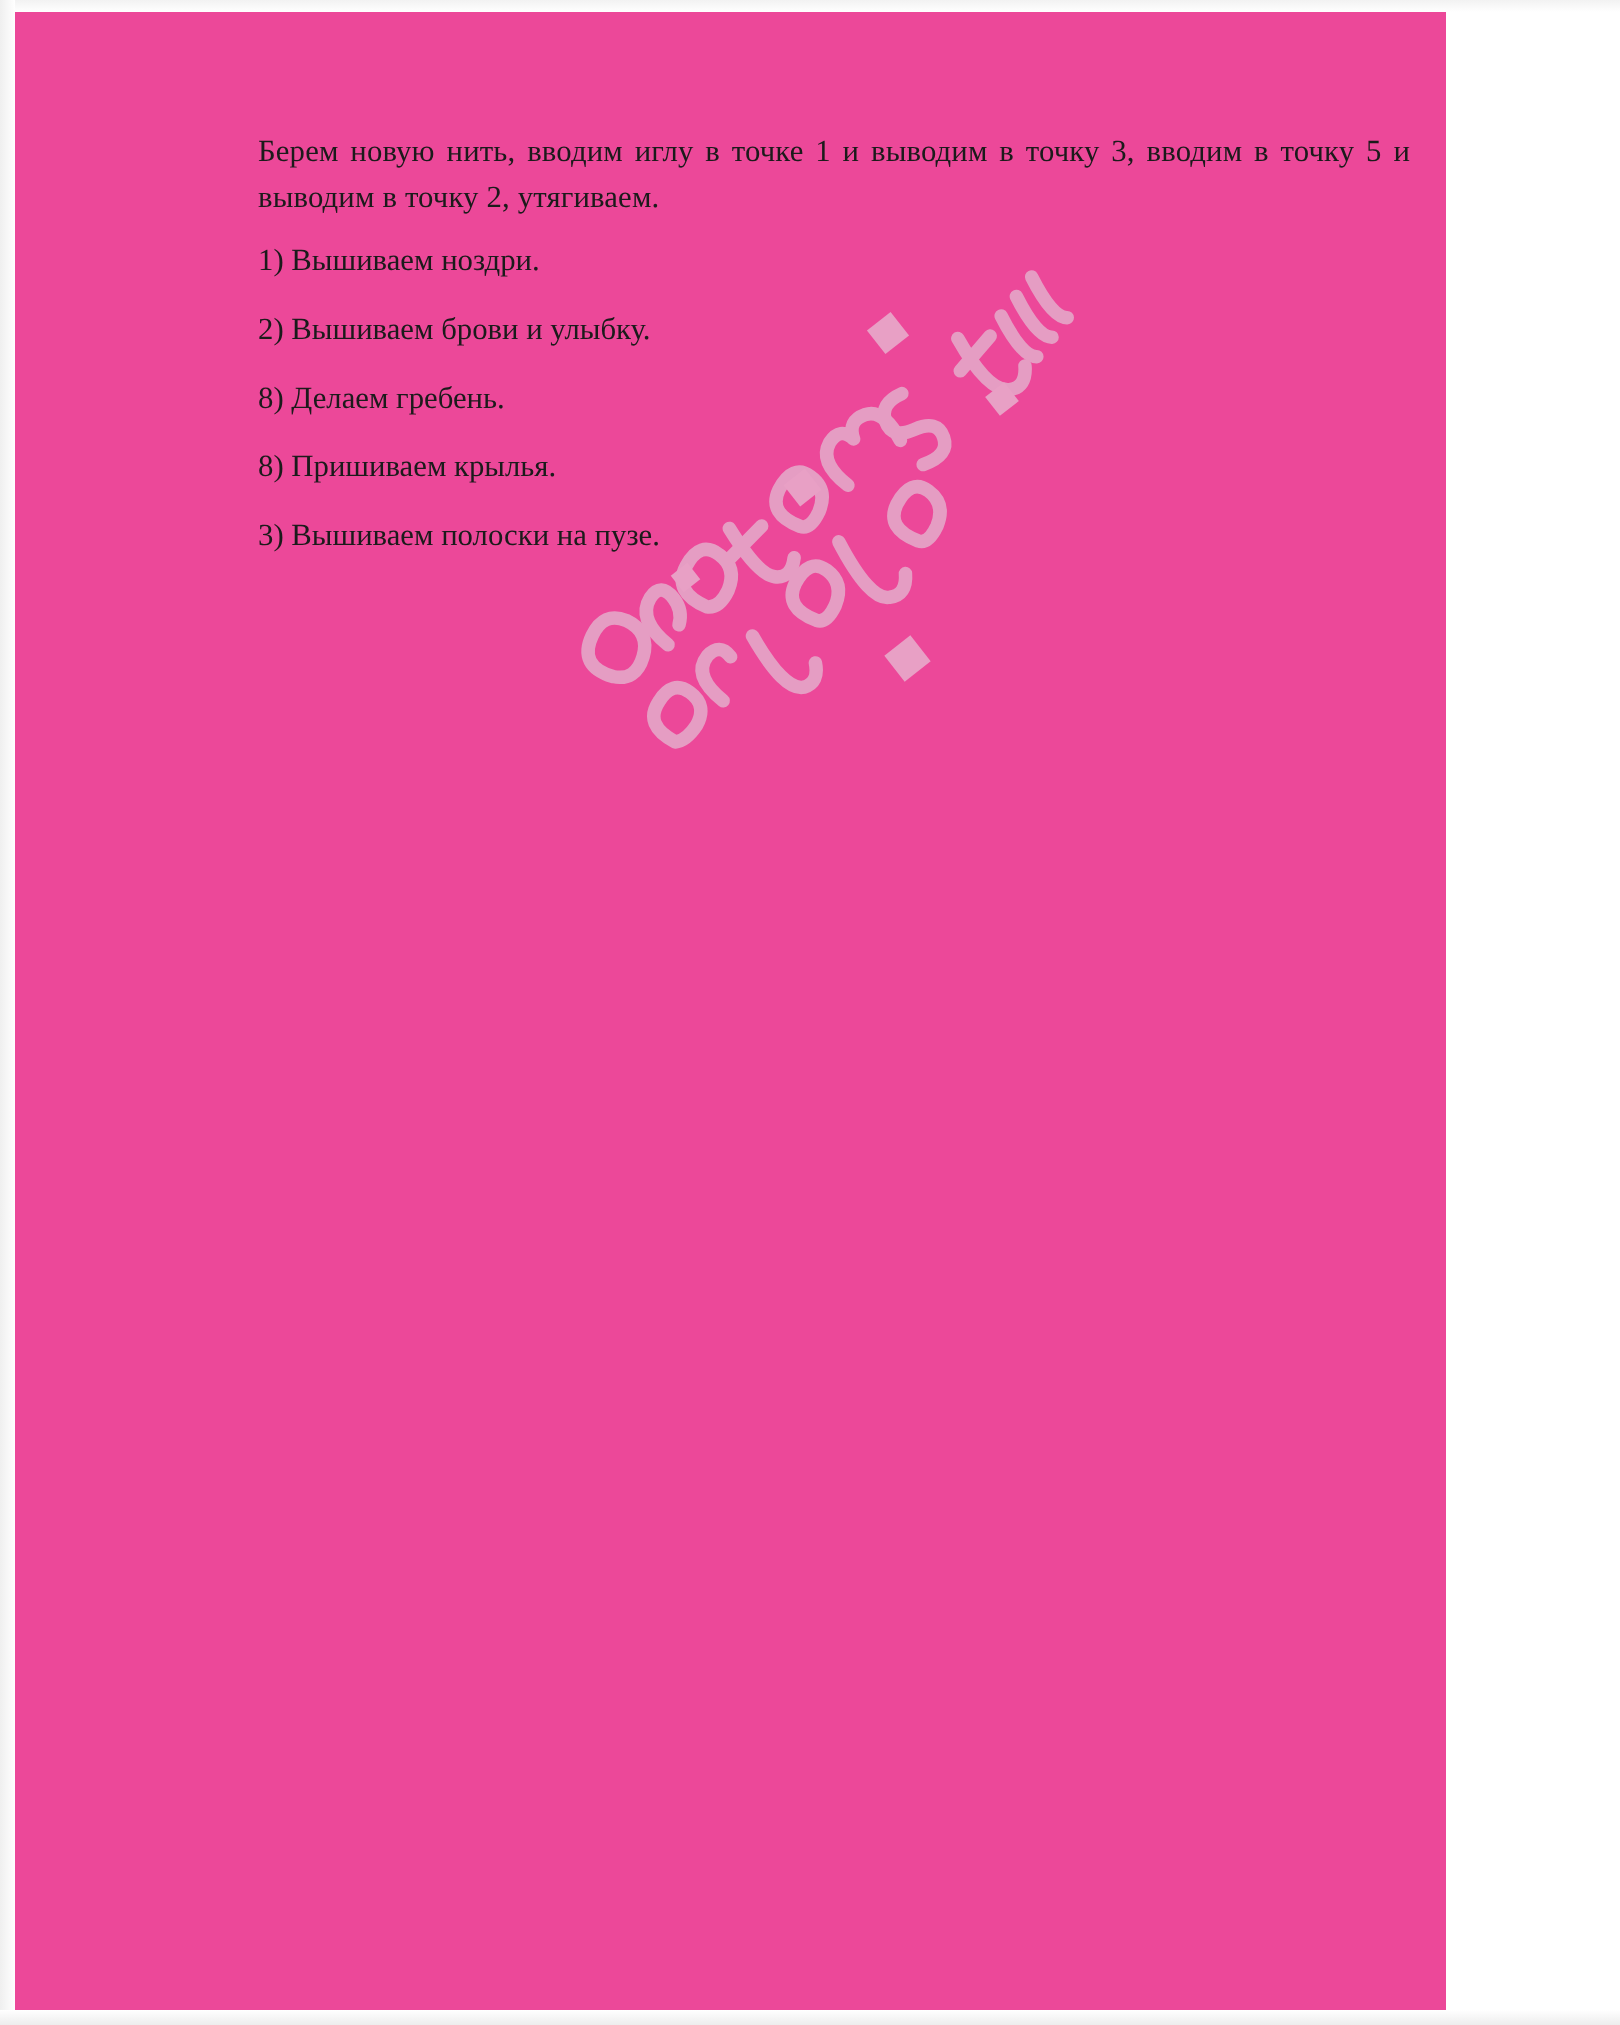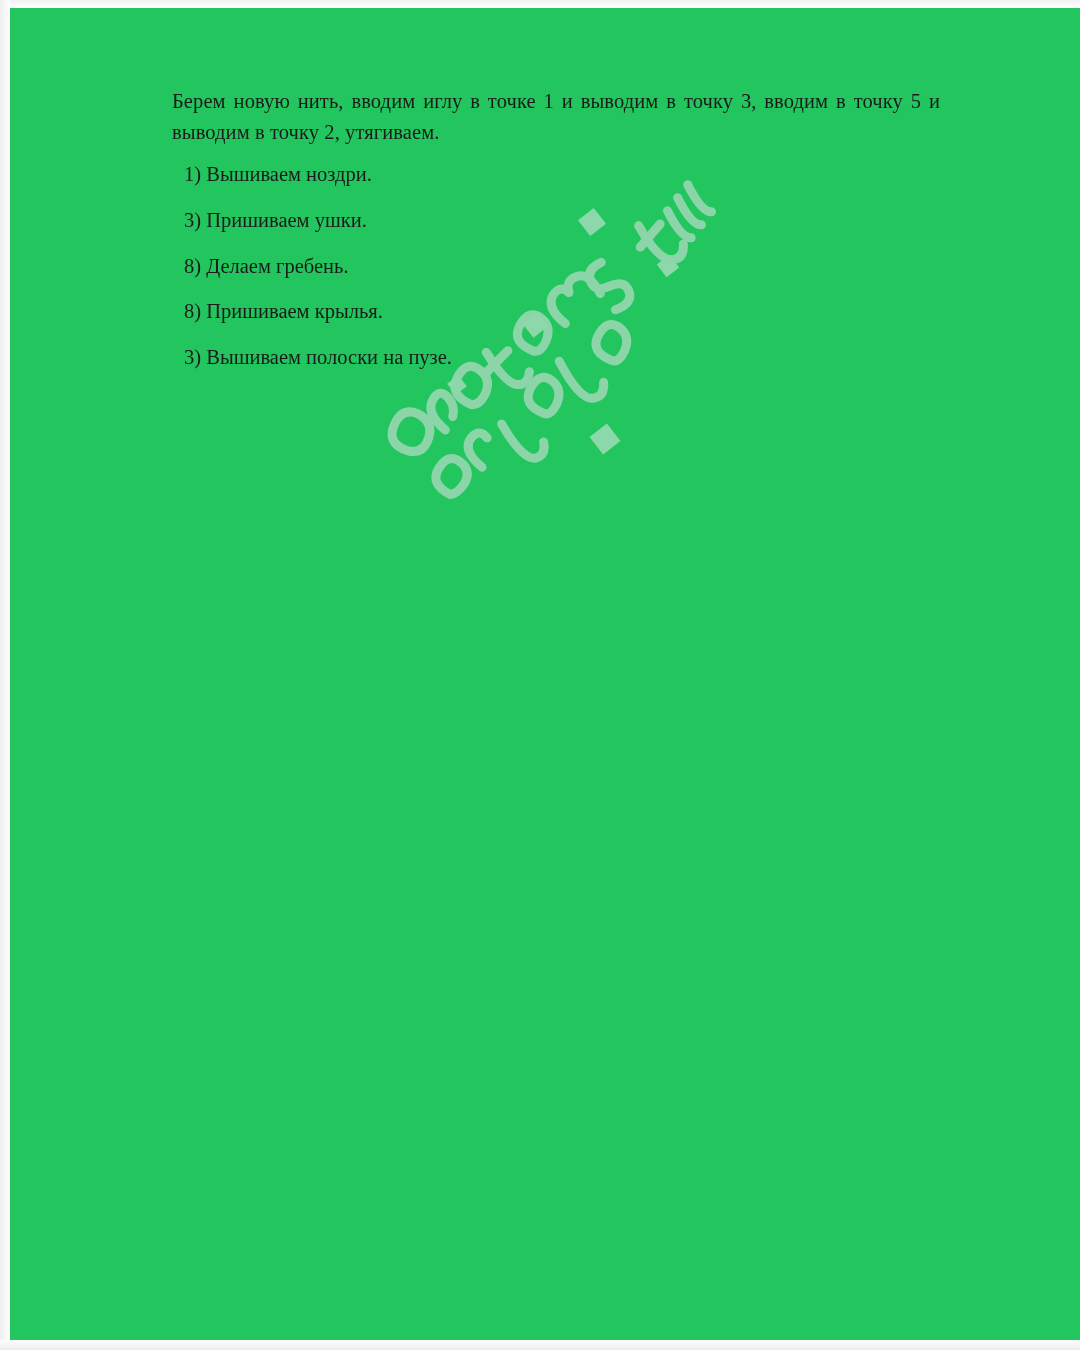--- a/index.html
+++ b/index.html
@@ -13,23 +13,23 @@
     position: relative;
     overflow: hidden;
     font-family: "Liberation Serif", serif;
   }
 
   
   .page {
     position: absolute;
     left: 0;
     top: 0;
-    width: 1080px;
+    width: 964px;
     height: 1350px;
-    background: #22c55e;
+    background: #ec4899;
   }
 
   
   .scan-edge-left {
     position: absolute;
     left: 0; top: 0;
     width: 10px; height: 1350px;
     background: linear-gradient(to right, #efefef, #ffffff);
   }
   .scan-edge-top {
@@ -64,21 +64,21 @@
 
   .steps {
     margin: 0;
     padding: 0;
     list-style: none;
   }
   .step {
     font-size: 20.5px;
     line-height: 1.2;
     color: #1b1b1b;
-    margin: 0 0 21px 12px;
+    margin: 0 0 21px 0;
     white-space: nowrap;
   }
 
   
   .watermark {
     position: absolute;
     left: 330px;
     top: 140px;
     width: 460px;
     height: 360px;
@@ -129,19 +129,19 @@
         <rect x="264" y="288" width="22" height="22" transform="rotate(-38 275 299)"></rect>
         <rect x="120" y="238" width="14" height="14" transform="rotate(-38 127 245)"></rect>
       </g>
     </svg>
   </div>
 
   <div class="content">
     <p class="intro">Берем новую нить, вводим иглу в точке 1 и выводим в точку 3, вводим в точку 5 и выводим в точку 2, утягиваем.</p>
     <ul class="steps">
       <li class="step">1) Вышиваем ноздри.</li>
-      <li class="step">3) Пришиваем ушки.</li>
+      <li class="step">2) Вышиваем брови и улыбку.</li>
       <li class="step">8) Делаем гребень.</li>
       <li class="step">8) Пришиваем крылья.</li>
       <li class="step">3) Вышиваем полоски на пузе.</li>
     </ul>
   </div>
 </div>
 
 </body></html>

